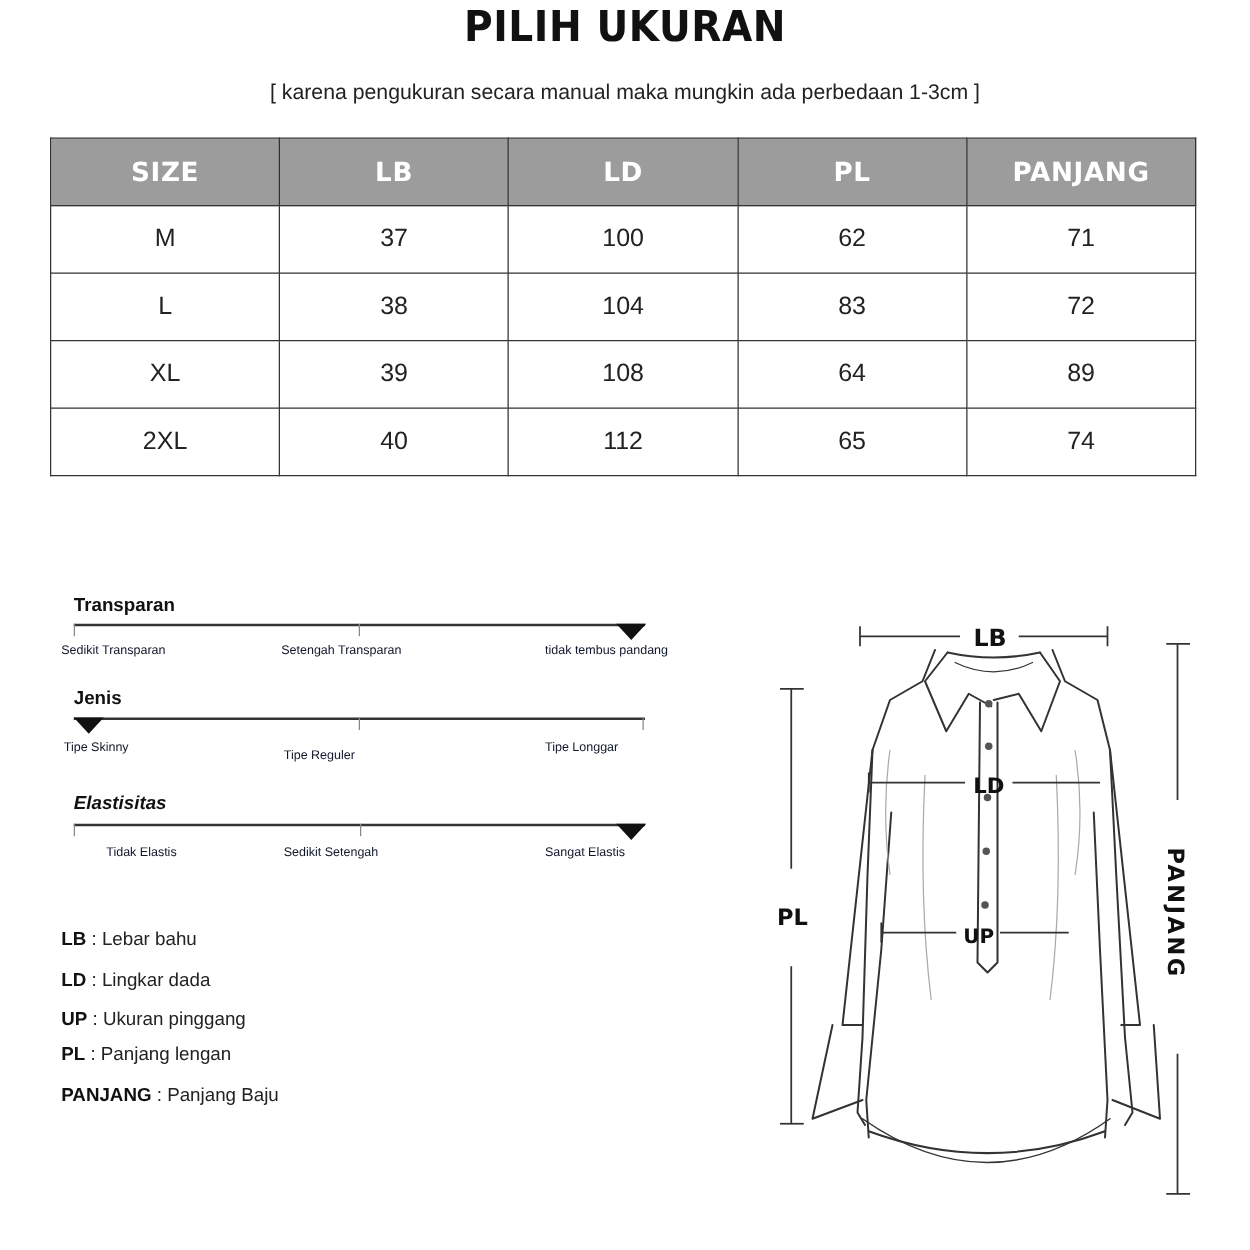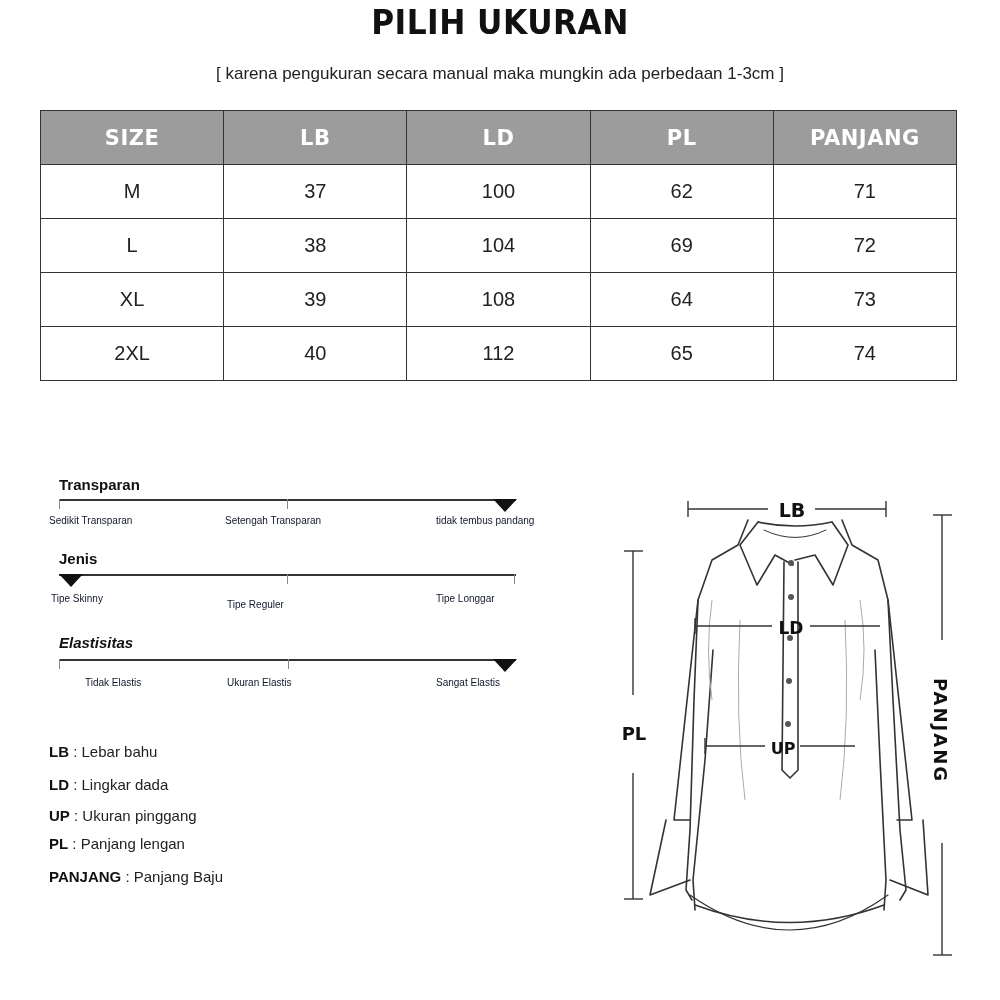--- a/index.html
+++ b/index.html
@@ -41,29 +41,29 @@
       <td>M</td>
       <td>37</td>
       <td>100</td>
       <td>62</td>
       <td>71</td>
     </tr>
     <tr>
       <td>L</td>
       <td>38</td>
       <td>104</td>
-      <td>69</td>
+      <td>83</td>
       <td>72</td>
     </tr>
     <tr>
       <td>XL</td>
       <td>39</td>
       <td>108</td>
       <td>64</td>
-      <td>73</td>
+      <td>89</td>
     </tr>
     <tr>
       <td>2XL</td>
       <td>40</td>
       <td>112</td>
       <td>65</td>
       <td>74</td>
     </tr>
   </tbody>
 </table>
@@ -90,21 +90,21 @@
   <div class="opt" style="left:388px; top:45px;">Tipe Longgar</div>
 </div>
 
 <div class="scale" style="top:632px; height:60px;">
   <div class="label" style="top:2px;font-style:italic;">Elastisitas</div>
   <div class="line" style="top:27px;"></div>
   <div class="tick" style="left:11px; top:27px;"></div>
   <div class="tick" style="left:240px; top:27px;"></div>
   <div class="marker" style="left:445px; top:27px;"></div>
   <div class="opt" style="left:1px; top:45px;margin-left:36px;">Tidak Elastis</div>
-  <div class="opt" style="left:179px; top:45px;">Ukuran Elastis</div>
+  <div class="opt" style="left:179px; top:45px;">Sedikit Setengah</div>
   <div class="opt" style="left:388px; top:45px;">Sangat  Elastis</div>
 </div>
 
 <div class="legend" style="top:743px;"><b>LB</b><span> : </span><span>Lebar bahu</span></div>
 <div class="legend" style="top:776px;"><b>LD</b><span> : </span><span>Lingkar dada</span></div>
 <div class="legend" style="top:807px;"><b>UP</b><span> : </span><span>Ukuran pinggang</span></div>
 <div class="legend" style="top:835px;"><b>PL</b><span> : </span><span>Panjang lengan</span></div>
 <div class="legend" style="top:868px;"><b>PANJANG</b><span> : </span><span>Panjang Baju</span></div>
 
 <svg class="diagram" viewBox="612 480 370 500" width="370" height="500" xmlns="http://www.w3.org/2000/svg">

